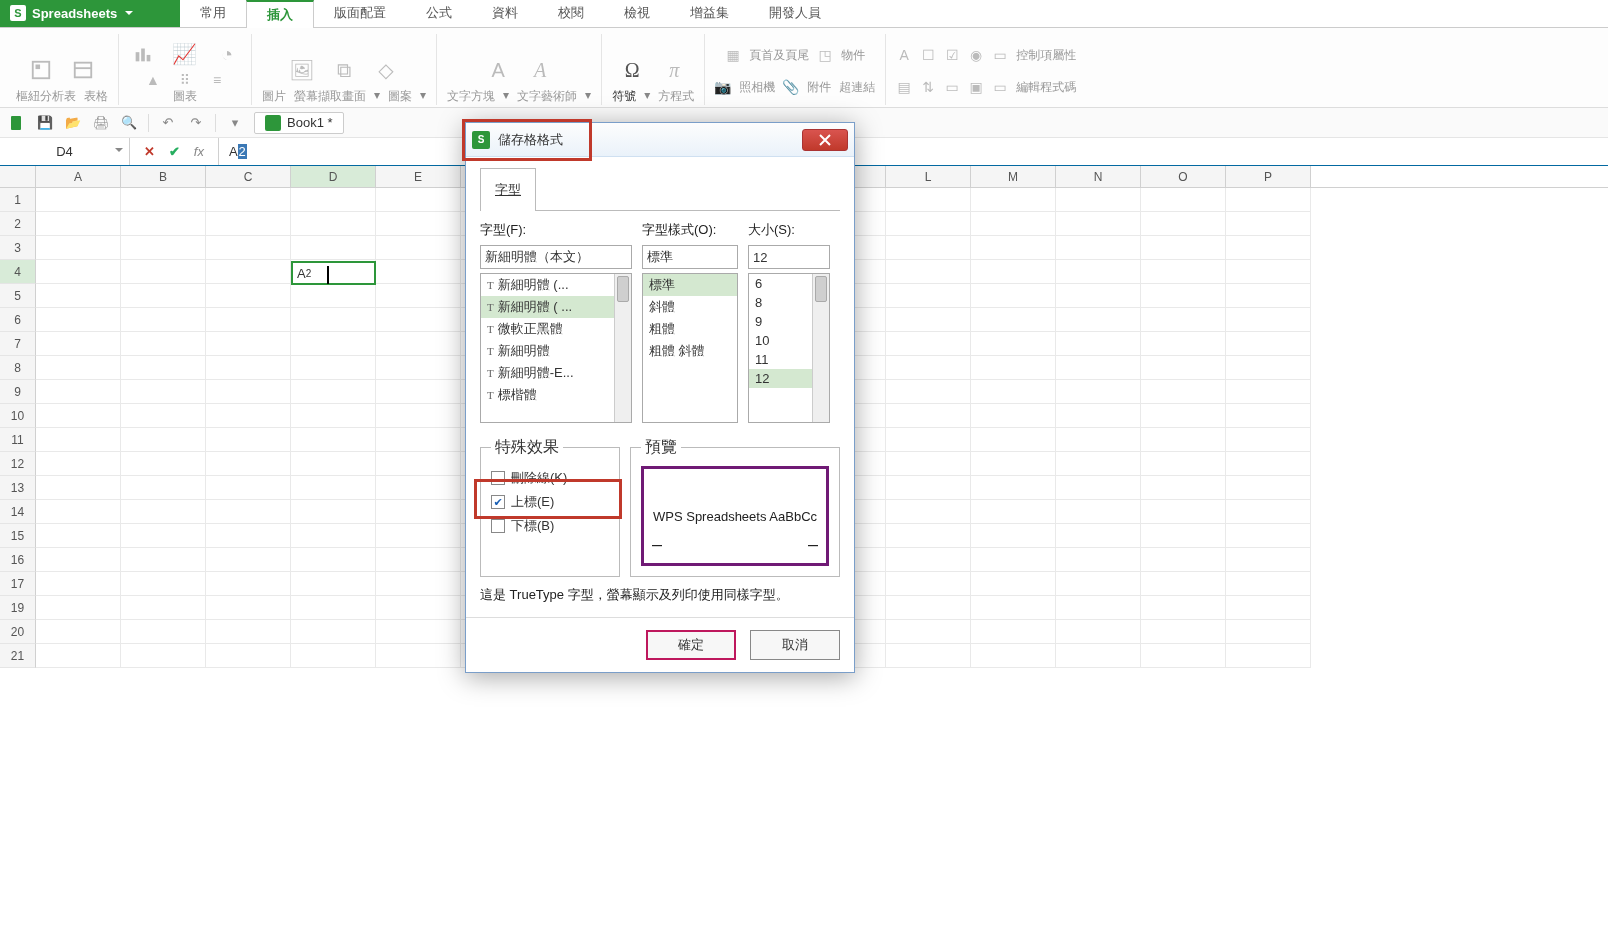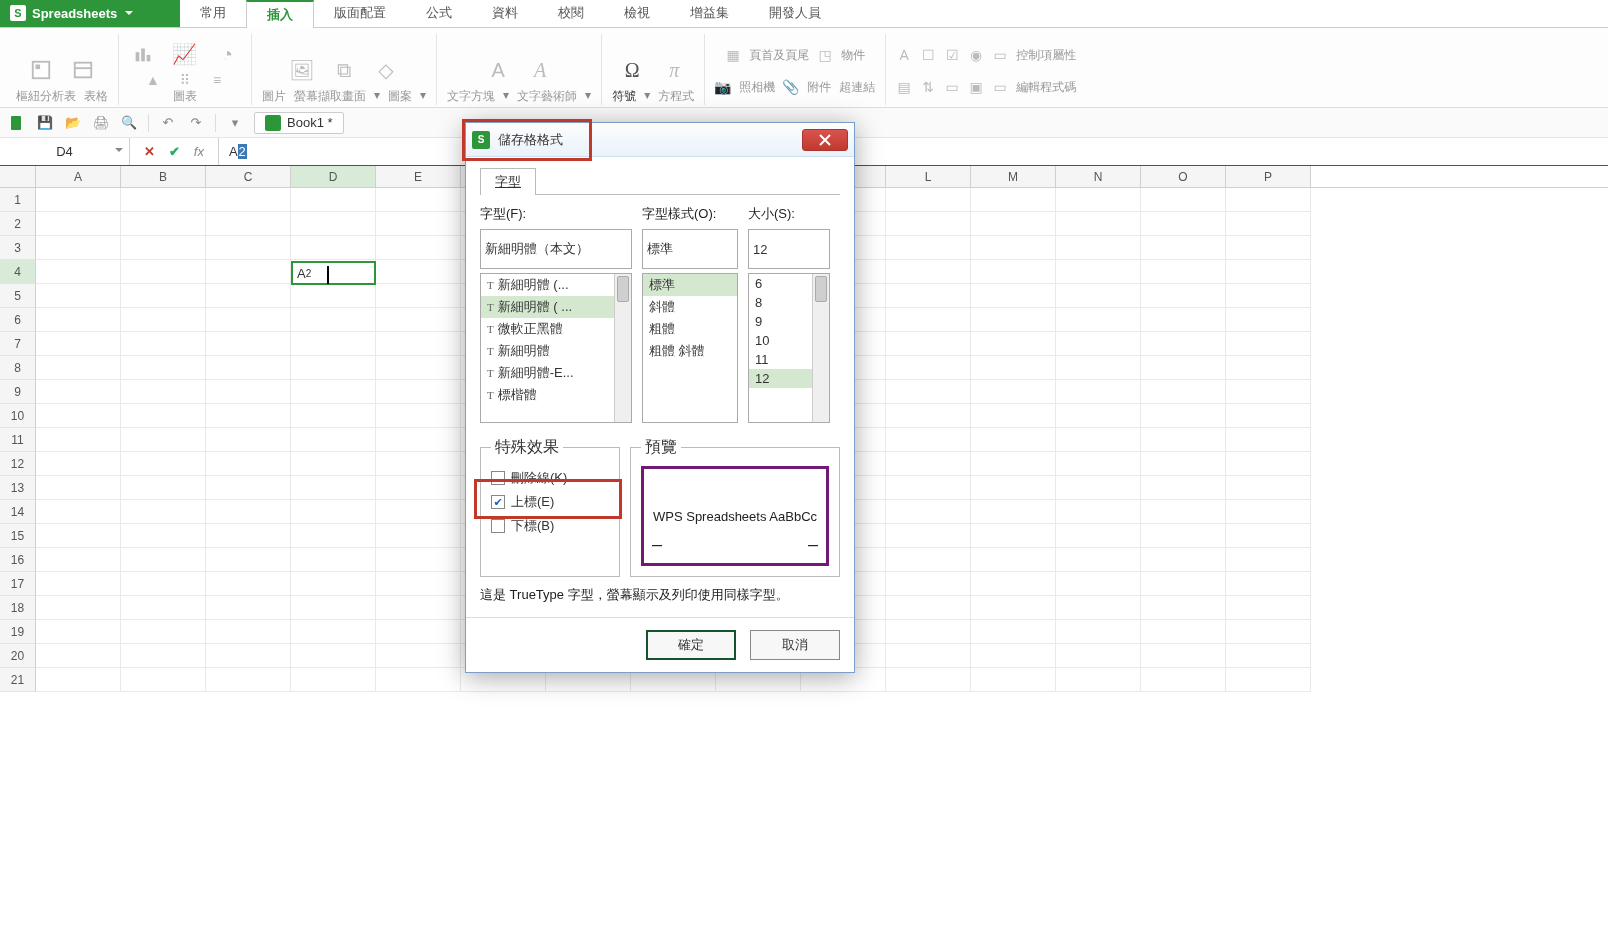--- a/index.html
+++ b/index.html
@@ -49,27 +49,27 @@
 .active-cell .caret-bar{position:absolute;left:34px;top:3px;width:2px;height:18px;background:#000;}
 .dialog{position:absolute;left:465px;top:122px;width:390px;background:#fff;border:1px solid #7a9ec9;box-shadow:0 4px 25px rgba(0,0,0,.35);}
 .dlg-title{height:34px;background:linear-gradient(#fdfdfd,#eaf2fa);display:flex;align-items:center;padding:0 6px;border-bottom:1px solid #cfe0f1;}
 .dlg-title .tlogo{width:18px;height:18px;background:#2d963a;border-radius:2px;margin-right:8px;display:flex;align-items:center;justify-content:center;color:#fff;font:700 10px/1 Arial;}
 .dlg-title .ttxt{font-weight:400;color:#333;}
 .dlg-close{margin-left:auto;width:46px;height:22px;background:linear-gradient(#d9544f,#c0392b);border:1px solid #a33;border-radius:3px;display:flex;align-items:center;justify-content:center;}
 .dlg-close svg{width:12px;height:12px;fill:#fff;}
 .hl-title{position:absolute;left:-4px;top:-4px;width:130px;height:42px;border:3px solid #c0392b;pointer-events:none;}
 .dlg-body{padding:10px 14px 12px 14px;}
 .dlg-tabs{display:flex;border-bottom:1px solid #bbb;margin-bottom:10px;}
-.dlg-tab{padding:4px 14px;border:1px solid #bbb;border-bottom:none;background:#fff;position:relative;top:1px;text-decoration:underline;}
+.dlg-tab{padding:12px 14px;border:1px solid #bbb;border-bottom:none;background:#fff;position:relative;top:1px;text-decoration:underline;}
 .field-row{display:flex;gap:10px;margin-bottom:4px;}
 .fcol{display:flex;flex-direction:column;}
 .fcol.w1{width:152px;}
 .fcol.w2{width:96px;}
 .fcol.w3{width:82px;}
-.finput{height:40px;border:1px solid #aaa;padding:0 4px;display:flex;align-items:center;background:#fff;}
+.finput{height:24px;border:1px solid #aaa;padding:0 4px;display:flex;align-items:center;background:#fff;}
 .listbox{border:1px solid #aaa;height:150px;overflow:hidden;position:relative;background:#fff;}
 .listbox .scroll{position:absolute;right:0;top:0;bottom:0;width:17px;background:#efefef;border-left:1px solid #ccc;}
 .listbox .scroll .thumb{position:absolute;left:2px;right:2px;top:2px;height:26px;background:#cfcfcf;border:1px solid #aaa;border-radius:2px;}
 .li{padding:2px 6px;display:flex;align-items:center;gap:4px;}
 .li .tt{font-family:serif;font-size:11px;color:#666;}
 .li.sel{background:#d4e8d0;}
 .lbl{font-size:13px;color:#222;margin-bottom:2px;}
 .urow{display:flex;gap:10px;margin-top:10px;}
 .select{height:24px;border:1px solid #888;display:flex;align-items:center;padding:0 6px;position:relative;background:#fff;}
 .select .caret{position:absolute;right:4px;border:4px solid transparent;border-top-color:#555;}
@@ -80,21 +80,21 @@
 legend{padding:0 4px;font-size:16px;}
 .chkline{display:flex;align-items:center;gap:6px;padding:3px 0;}
 .chkbox{width:14px;height:14px;border:1px solid #888;display:flex;align-items:center;justify-content:center;background:#fff;}
 .chkbox.checked::after{content:"✔";font-size:11px;color:#1a5fb4;}
 .hl-chk{position:absolute;border:3px solid #c0392b;pointer-events:none;}
 .preview-box{border:3px solid #701a75;height:100px;display:flex;align-items:center;justify-content:center;font-family:"Times New Roman",serif;font-size:12px;color:#222;position:relative;}
 .preview-box .dash{position:absolute;bottom:8px;font-size:18px;}
 .note{font-size:13px;color:#222;margin-top:8px;line-height:1.5;}
 .dlg-btns{display:flex;justify-content:flex-end;gap:14px;padding:12px 14px;border-top:1px solid #ddd;}
 .btn{width:90px;height:30px;border:1px solid #888;background:#f7f7f7;display:flex;align-items:center;justify-content:center;}
-.btn.primary{border:2px solid #14532d;}
+.btn.primary{border:2px solid #be185d;}
 </style>
 </head>
 <body>
 
 <div class="menu-tabs">
   <div class="app-slot">
     <div class="app-btn">
       <span class="s-logo">S</span>
       <span>Spreadsheets</span>
       <span class="caret"></span>
@@ -549,38 +549,20 @@
         <div class="cell"></div>
         <div class="cell"></div>
         <div class="cell"></div>
         <div class="cell"></div>
         <div class="cell"></div>
         <div class="cell"></div>
         <div class="cell"></div>
       </div>
       <div class="row">
         <div class="rh">17</div>
-        <div class="cell"></div>
-        <div class="cell"></div>
-        <div class="cell"></div>
-        <div class="cell"></div>
-        <div class="cell"></div>
-        <div class="cell"></div>
-        <div class="cell"></div>
-        <div class="cell"></div>
-        <div class="cell"></div>
-        <div class="cell"></div>
-        <div class="cell"></div>
-        <div class="cell"></div>
-        <div class="cell"></div>
-        <div class="cell"></div>
-        <div class="cell"></div>
-      </div>
-      <div class="row">
-        <div class="rh">18</div>
         <div class="cell"></div>
         <div class="cell"></div>
         <div class="cell"></div>
         <div class="cell"></div>
         <div class="cell"></div>
         <div class="cell"></div>
         <div class="cell"></div>
         <div class="cell"></div>
         <div class="cell"></div>
         <div class="cell"></div>

